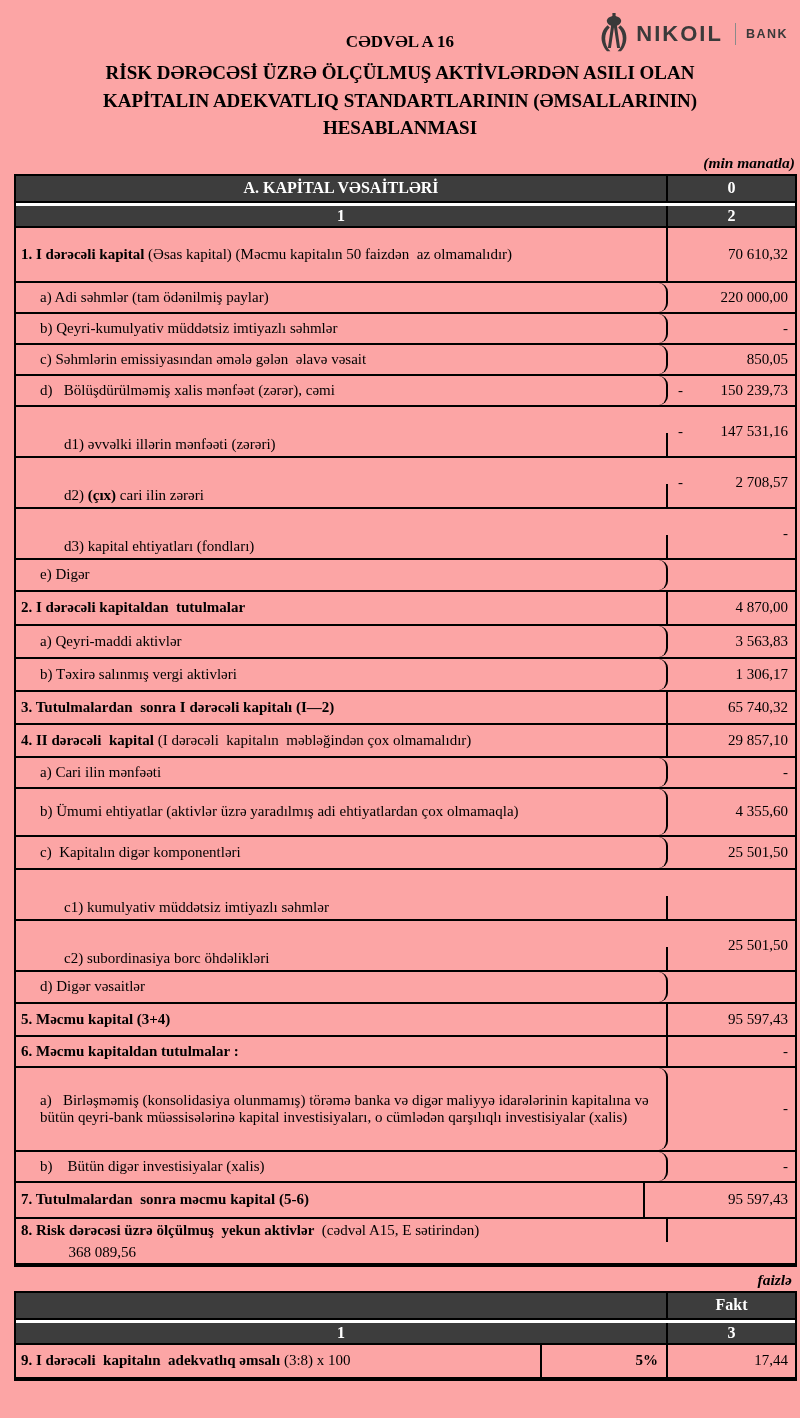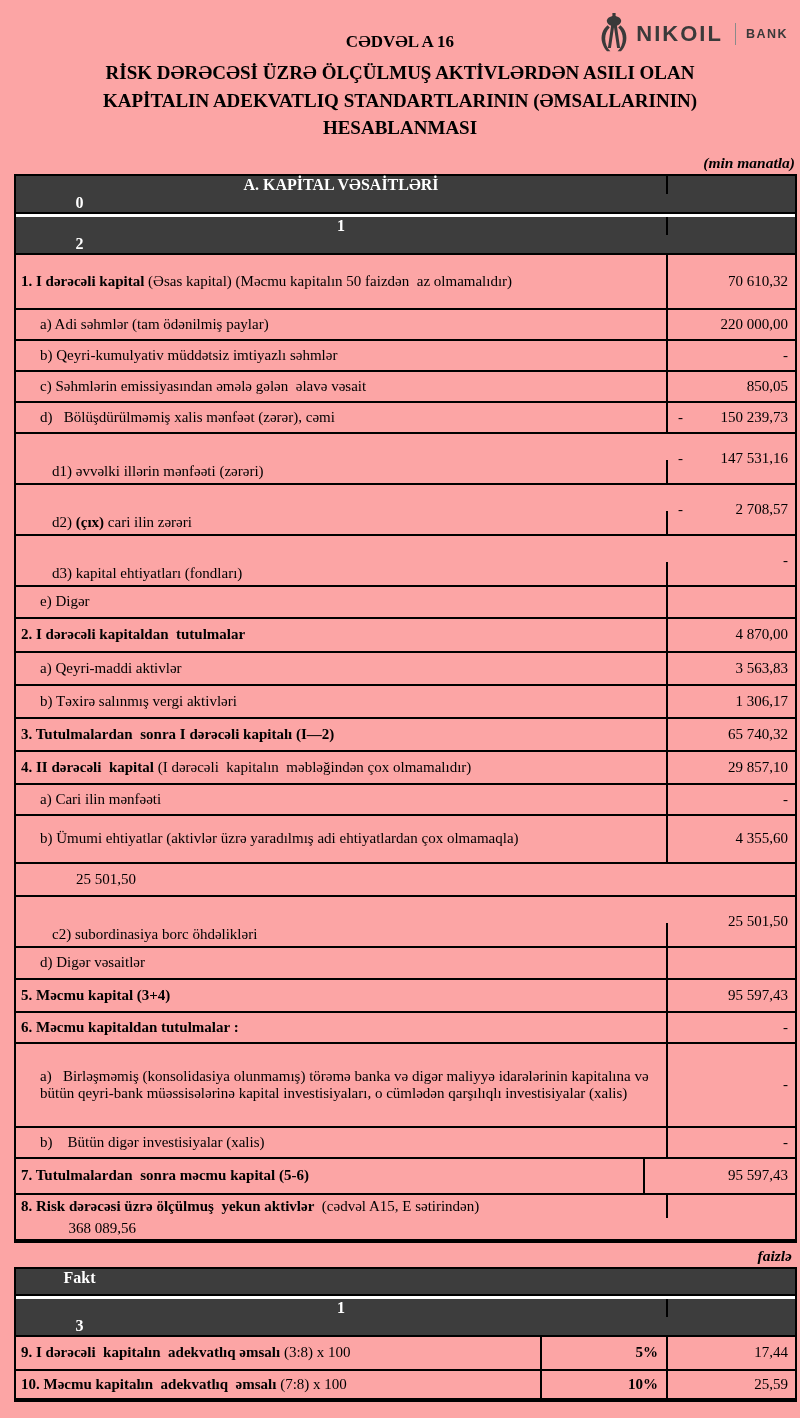--- a/index.html
+++ b/index.html
@@ -24,33 +24,33 @@
   .t2 { font-size: 19px; line-height: 1.45; }
 
   .note { font-style: italic; font-size: 15.5px; text-align: right; margin-left: 12px; }
   .note-top { margin-top: 12px; padding-right: 5px; font-weight: bold; }
   .note-bottom { margin-top: 4px; padding-right: 8px; font-weight: bold; }
 
   
   .tbl { border: 2px solid #000; margin-left: 14px; width: 783px; margin-top: 2px; }
   .row { display: flex; border-bottom: 2px solid #000; min-height: 31px; align-items: stretch; }
   .gap { height: 3px; background: #fff; }
-  .head { background: var(--header-bg, #3d3d3d); color: #fff; font-weight: bold; font-size: 16px; flex-direction: column; }
+  .head { background: var(--header-bg, #3d3d3d); color: #fff; font-weight: bold; font-size: 16px; }
   .h1 { min-height: 27px; }
   .h2 { min-height: 22px; }
 
   .lab { width: 652px; border-right: 2px solid #000; display: flex; align-items: center; padding: 3px 8px 3px 5px; }
   .val { width: 127px; display: flex; align-items: center; justify-content: flex-end; padding: 2px 7px; }
   .val.neg { justify-content: space-between; padding-left: 10px; }
   .center { justify-content: center; text-align: center; padding: 0; }
   .head .val, .head .lab { justify-content: center; padding: 0; }
 
   .ind0 { padding-left: 5px; }
-  .ind1 { padding-left: 24px; }
-  .ind2 { padding-left: 36px; margin-top: 26px; }
+  .ind1 { padding-left: 24px; border-radius: 9px; }
+  .ind2 { padding-left: 48px; margin-top: 26px; }
 
   .lbl, .num, .minus { font-size: 15px; white-space: pre-wrap; }
   .lbl b { font-weight: bold; }
 
   
   .rlab { width: 526px; border-right: 2px solid #000; display: flex; align-items: center; padding: 3px 8px 3px 5px; }
   .rpct { width: 126px; border-right: 2px solid #000; display: flex; align-items: center;
           justify-content: flex-end; padding: 2px 8px; font-weight: bold; font-size: 15px; }
   .rmerged { width: 652px; border-right: 2px solid #000; display: flex; align-items: center; justify-content: center; }
   .rfakt { width: 127px; display: flex; align-items: center; justify-content: flex-end; padding: 2px 7px; }
@@ -222,22 +222,33 @@
         </div>
         <div class="row body" style="min-height: 48px;">
           <div class="lab ind1">
             <span class="lbl"><span>b) Ümumi ehtiyatlar (aktivlər üzrə yaradılmış adi ehtiyatlardan çox olmamaqla)</span></span>
           </div>
           <div class="val">
             <span class="num">4 355,60</span>
           </div>
         </div>
         <div class="row body" style="min-height: 33px;">
+          <div class="lab ind1">
+            <span class="lbl"><span>c)  Kapitalın digər komponentləri</span></span>
+          </div>
           <div class="val">
             <span class="num">25 501,50</span>
+          </div>
+        </div>
+        <div class="row body">
+          <div class="lab ind2">
+            <span class="lbl"><span>c1) kumulyativ müddətsiz imtiyazlı səhmlər</span></span>
+          </div>
+          <div class="val">
+            <span class="num"></span>
           </div>
         </div>
         <div class="row body">
           <div class="lab ind2">
             <span class="lbl"><span>c2) subordinasiya borc öhdəlikləri</span></span>
           </div>
           <div class="val">
             <span class="num">25 501,50</span>
           </div>
         </div>
@@ -317,27 +328,16 @@
           <div class="rlab">
             <span class="lbl"><b>9. I dərəcəli  kapitalın  adekvatlıq əmsalı</b><span> (3:8) x 100</span></span>
           </div>
           <div class="rpct">
             <span class="num">5%</span>
           </div>
           <div class="rfakt">
             <span class="num">17,44</span>
           </div>
         </div>
-        <div class="row body rrow10">
-          <div class="rlab">
-            <span class="lbl"><b>10. Məcmu kapitalın  adekvatlıq  əmsalı</b><span> (7:8) x 100</span></span>
-          </div>
-          <div class="rpct">
-            <span class="num">10%</span>
-          </div>
-          <div class="rfakt">
-            <span class="num">25,59</span>
-          </div>
-        </div>
       </div>
   </div>
 
 </div>
 
 </body></html>

